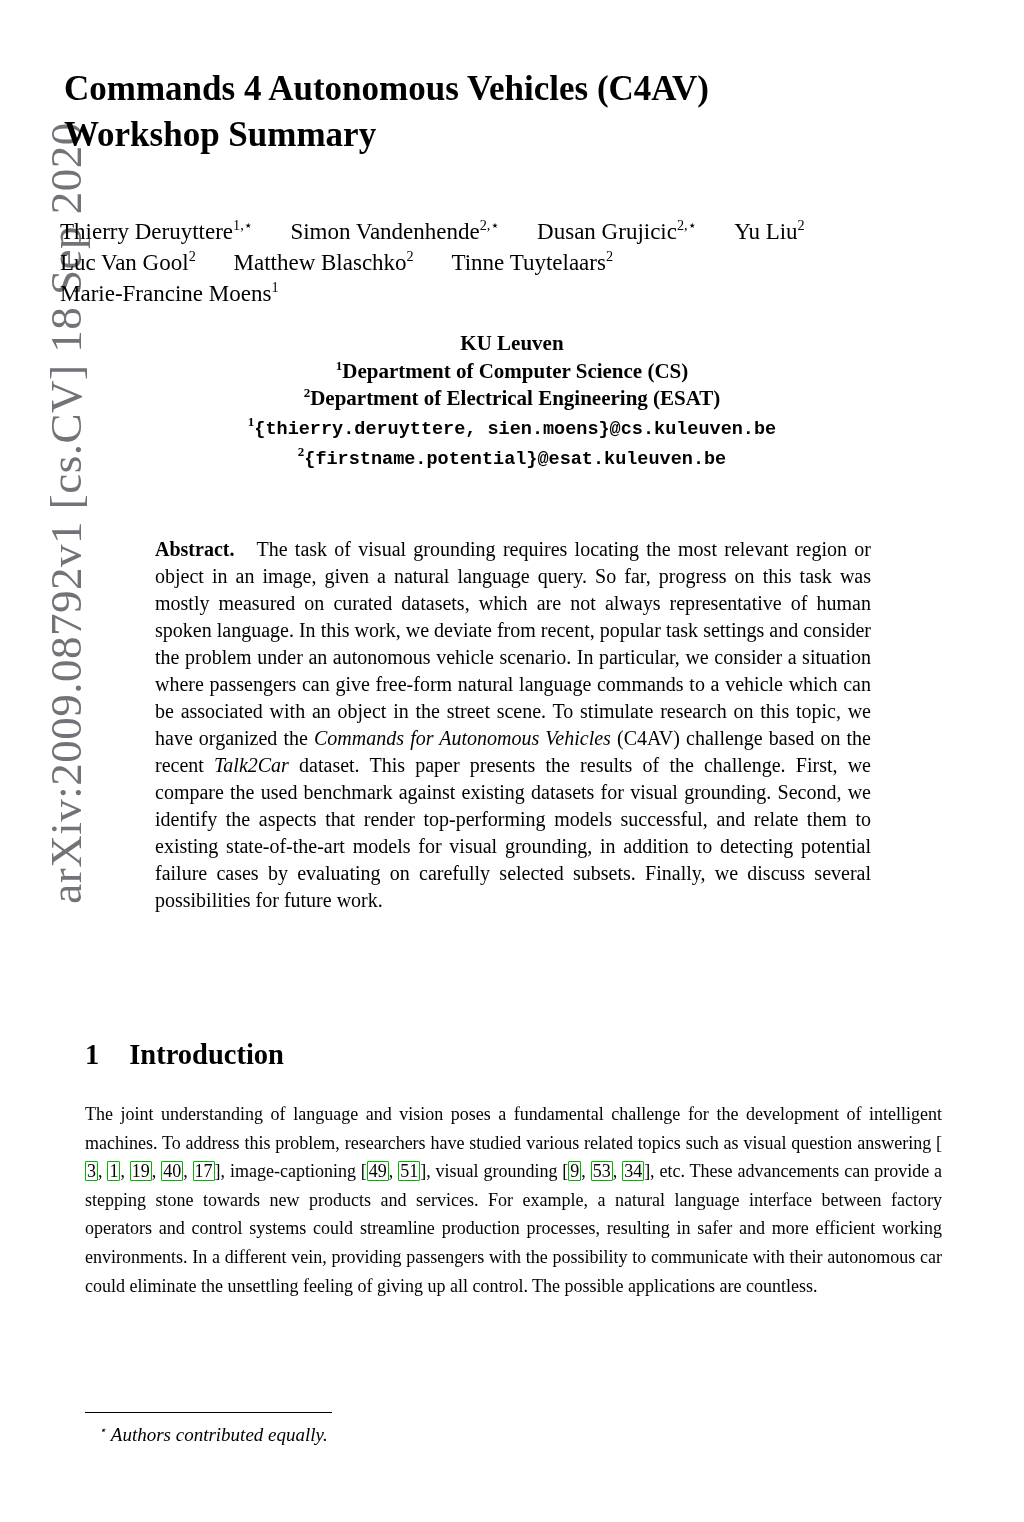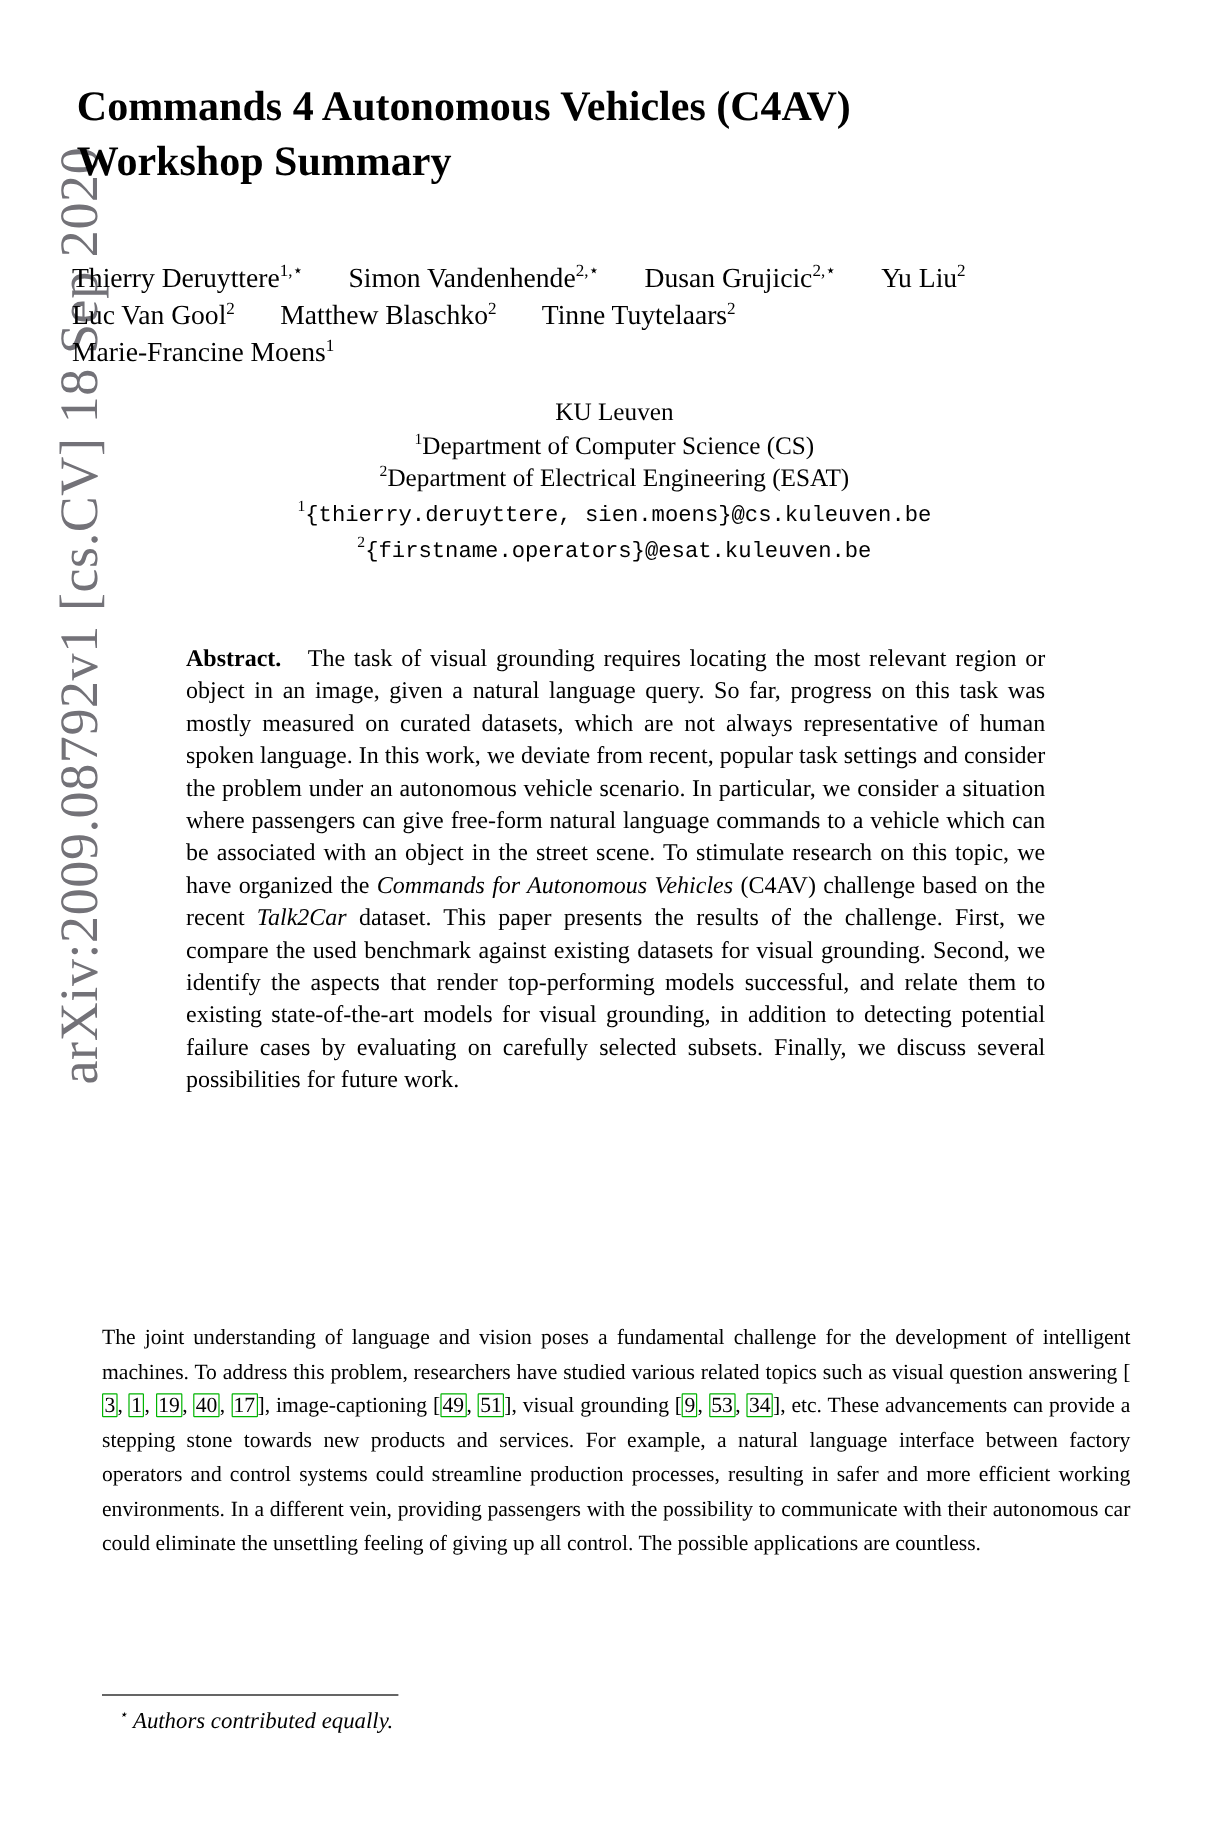--- a/index.html
+++ b/index.html
@@ -44,20 +44,21 @@
   .author { margin: 0 16px; white-space: nowrap; }
   sup.sup { font-size: 0.62em; line-height: 0; }
   .affiliation-block {
     position: absolute;
     top: 330px;
     left: 64px;
     width: 896px;
     text-align: center;
     font-size: 21px;
     line-height: 27.5px;
+    font-weight: bold;
   }
   .email-line { margin-top: 1px; }
   .mono {
     font-family: "Liberation Mono", "DejaVu Sans Mono", monospace;
     font-size: 18.5px;
   }
   .abstract-block {
     position: absolute;
     top: 536px;
     left: 155px;
@@ -140,27 +141,28 @@
     <div class="author-row">
       <span class="author"><span>Marie-Francine Moens</span><sup class="sup">1</sup></span>
     </div>
   </div>
 
   <div class="affiliation-block">
     <div>KU Leuven</div>
     <div><sup class="sup">1</sup><span>Department of Computer Science (CS)</span></div>
     <div><sup class="sup">2</sup><span>Department of Electrical Engineering (ESAT)</span></div>
     <div class="email-line"><sup class="sup">1</sup><span class="mono">{thierry.deruyttere, sien.moens}@cs.kuleuven.be</span></div>
-    <div class="email-line"><sup class="sup">2</sup><span class="mono">{firstname.operators}@esat.kuleuven.be</span></div>
+    <div class="email-line"><sup class="sup">2</sup><span class="mono">{firstname.potential}@esat.kuleuven.be</span></div>
   </div>
 
   <div class="abstract-block">
     <p class="abstract-p"><b class="abstract-label">Abstract.</b><span>The task of visual grounding requires locating the most relevant region or object in an image, given a natural language query. So far, progress on this task was mostly measured on curated datasets, which are not always representative of human spoken language. In this work, we deviate from recent, popular task settings and consider the problem under an autonomous vehicle scenario. In particular, we consider a situation where passengers can give free-form natural language commands to a vehicle which can be associated with an object in the street scene. To stimulate research on this topic, we have organized the <em>Commands for Autonomous Vehicles</em> (C4AV) challenge based on the recent <em>Talk2Car</em> dataset. This paper presents the results of the challenge. First, we compare the used benchmark against existing datasets for visual grounding. Second, we identify the aspects that render top-performing models successful, and relate them to existing state-of-the-art models for visual grounding, in addition to detecting potential failure cases by evaluating on carefully selected subsets. Finally, we discuss several possibilities for future work.</span></p>
   </div>
 
+  <h2 class="section-heading"><span class="section-number">1</span><span>Introduction</span></h2>
 
   <p class="intro-block">The joint understanding of language and vision poses a fundamental challenge for the development of intelligent machines. To address this problem, researchers have studied various related topics such as visual question answering [<span class="cite">3</span>, <span class="cite">1</span>, <span class="cite">19</span>, <span class="cite">40</span>, <span class="cite">17</span>], image-captioning [<span class="cite">49</span>, <span class="cite">51</span>], visual grounding [<span class="cite">9</span>, <span class="cite">53</span>, <span class="cite">34</span>], etc. These advancements can provide a stepping stone towards new products and services. For example, a natural language interface between factory operators and control systems could streamline production processes, resulting in safer and more efficient working environments. In a different vein, providing passengers with the possibility to communicate with their autonomous car could eliminate the unsettling feeling of giving up all control. The possible applications are countless.</p>
 
   <div class="footnote-block">
     <div class="footnote-rule"></div>
     <p class="footnote-text"><sup class="sup">⋆</sup> <span>Authors contributed equally.</span></p>
   </div>
 
 </div>
 

